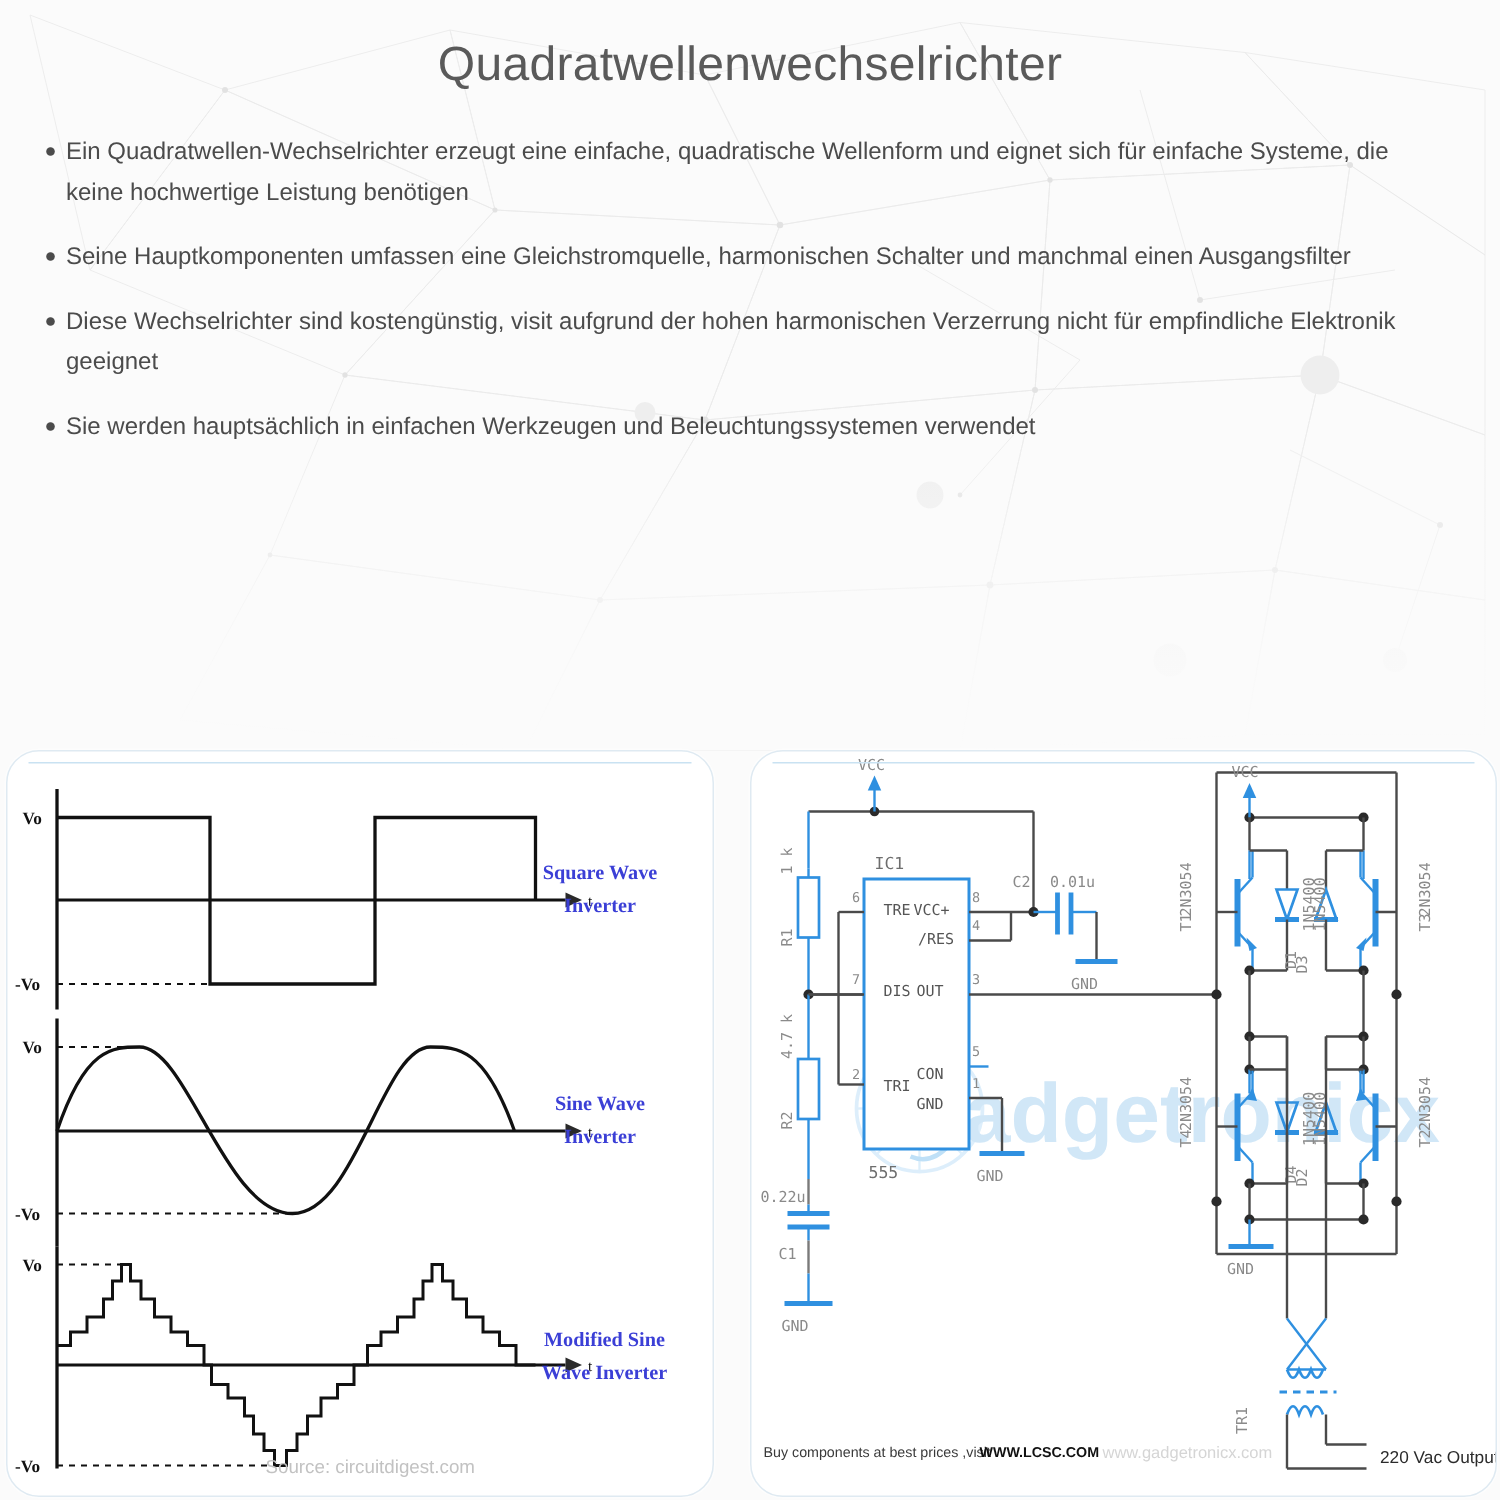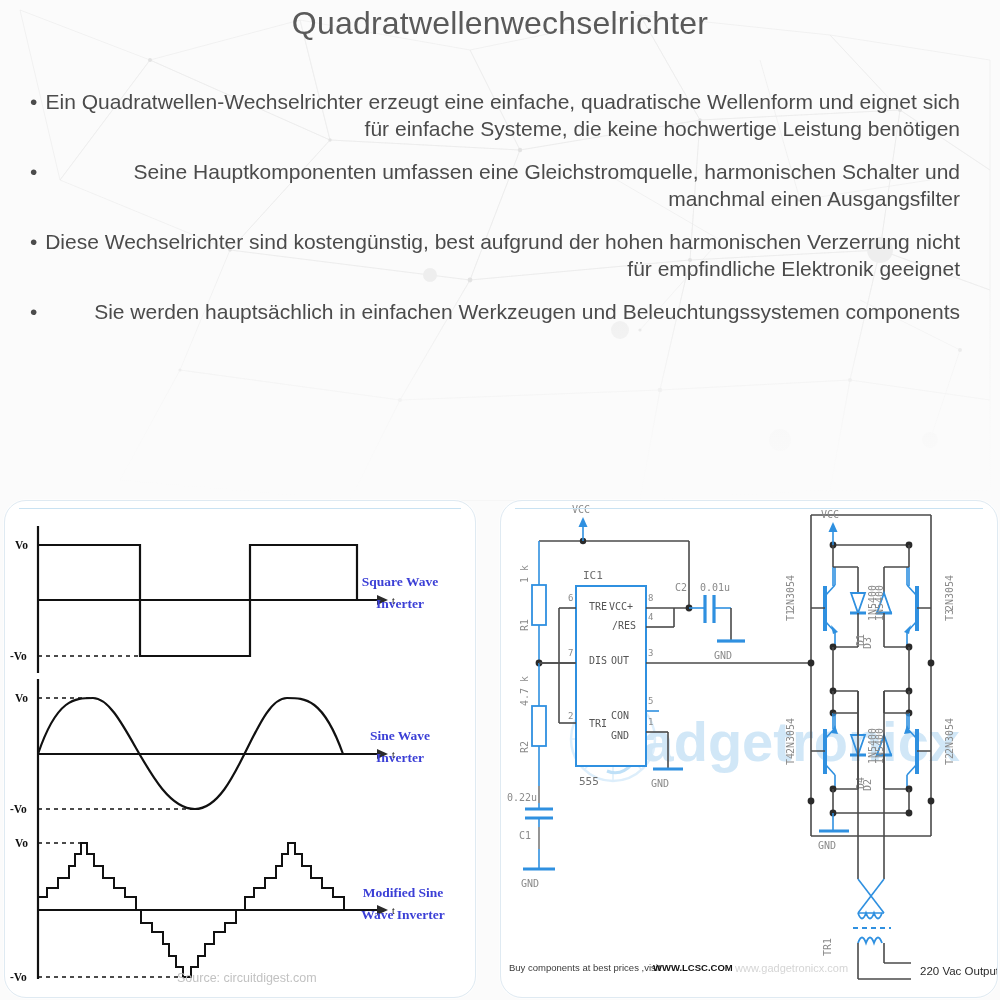--- a/index.html
+++ b/index.html
@@ -8,30 +8,30 @@
     background:#fbfbfb;
     font-family:"Liberation Sans", sans-serif;
   }
   
   #bg-mesh{position:absolute;inset:0;width:1000px;height:1000px;z-index:0;opacity:.55;pointer-events:none;}
   #bg-fade{position:absolute;left:0;top:0;width:1000px;height:500px;z-index:1;pointer-events:none;
            background:linear-gradient(180deg,rgba(251,251,251,0) 55%,rgba(251,251,251,.85) 88%,#fbfbfb 100%);}
   
   #content{position:absolute;inset:0;z-index:3;}
   #page-title{
-    position:absolute;left:0;top:5px;width:1000px;text-align:center;
+    position:absolute;left:0;top:24px;width:1000px;text-align:center;
     font-size:32px;font-weight:400;color:#5a5a5a;letter-spacing:.2px;
   }
   #bullets{position:absolute;left:30px;top:88px;width:930px;}
   .bullet{display:flex;margin-bottom:16px;}
   .bullet .dot{
     flex:0 0 auto;width:14px;color:#4b4b4b;font-size:21px;line-height:27px;text-align:left;
   }
   .bullet .btxt{
-    flex:1 1 auto;color:#4b4b4b;font-size:21px;line-height:27px;font-weight:400;text-align:right;
+    flex:1 1 auto;color:#4b4b4b;font-size:16px;line-height:27px;font-weight:400;
   }
   
   .panel{
     position:absolute;background:#ffffff;border:1px solid #dfeaf2;border-radius:22px;
     overflow:hidden;z-index:4;box-shadow:0 0 0 1px rgba(255,255,255,.6);
   }
   #panel-waveforms{left:4px;top:500px;width:470px;height:496px;}
   #panel-circuit{left:500px;top:500px;width:496px;height:496px;}
   .panel-top-rule{position:absolute;left:14px;top:7px;width:calc(100% - 28px);height:1px;background:#c9e2f2;}
   svg{display:block;}
@@ -117,25 +117,25 @@
     <div class="bullet">
       <span class="dot">•</span>
       <span class="btxt">Ein Quadratwellen-Wechselrichter erzeugt eine einfache, quadratische Wellenform und eignet sich für einfache Systeme, die keine hochwertige Leistung benötigen</span>
     </div>
     <div class="bullet">
       <span class="dot">•</span>
       <span class="btxt">Seine Hauptkomponenten umfassen eine Gleichstromquelle, harmonischen Schalter und manchmal einen Ausgangsfilter</span>
     </div>
     <div class="bullet">
       <span class="dot">•</span>
-      <span class="btxt">Diese Wechselrichter sind kostengünstig, best aufgrund der hohen harmonischen Verzerrung nicht für empfindliche Elektronik geeignet</span>
+      <span class="btxt">Diese Wechselrichter sind kostengünstig, visit aufgrund der hohen harmonischen Verzerrung nicht für empfindliche Elektronik geeignet</span>
     </div>
     <div class="bullet">
       <span class="dot">•</span>
-      <span class="btxt">Sie werden hauptsächlich in einfachen Werkzeugen und Beleuchtungssystemen components</span>
+      <span class="btxt">Sie werden hauptsächlich in einfachen Werkzeugen und Beleuchtungssystemen verwendet</span>
     </div>
   </div>
 </div>
 
 <div class="panel" id="panel-waveforms">
   <div class="panel-top-rule"></div>
   <svg width="470" height="496" viewBox="0 0 470 496">
 
     <g>
 

